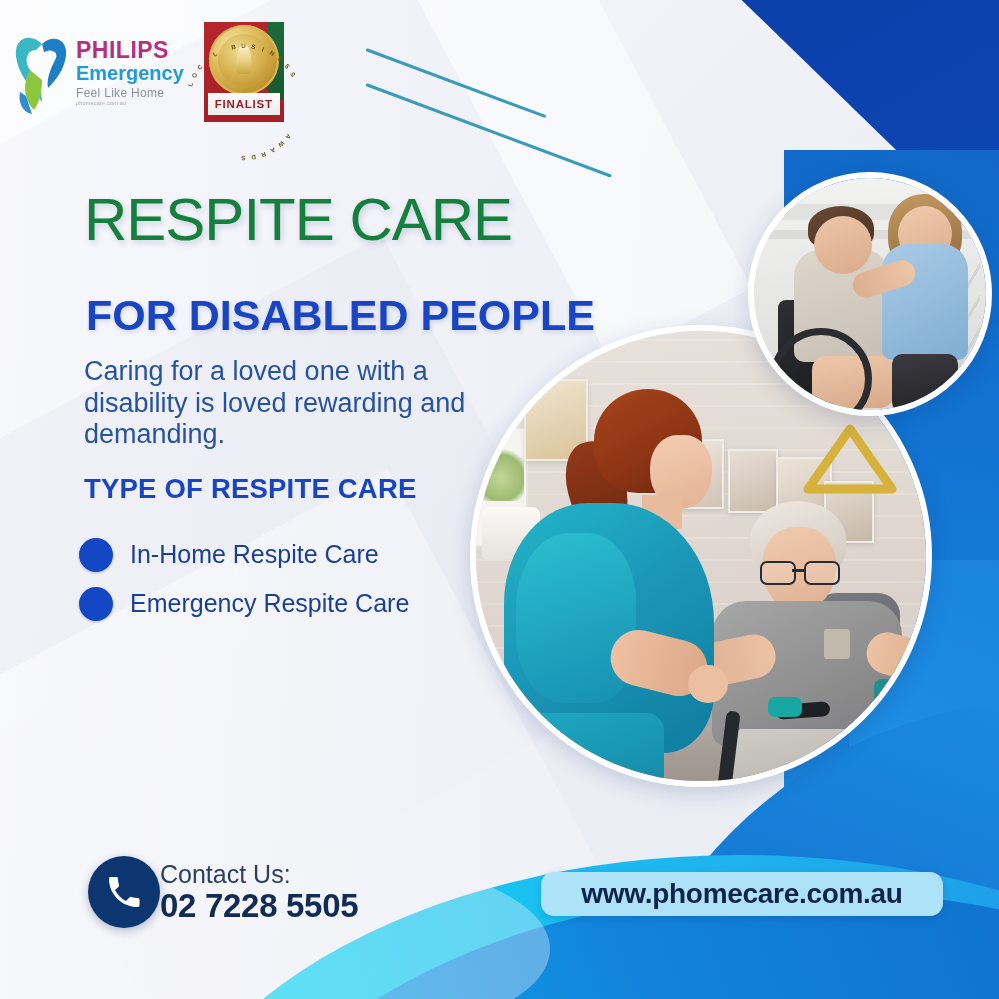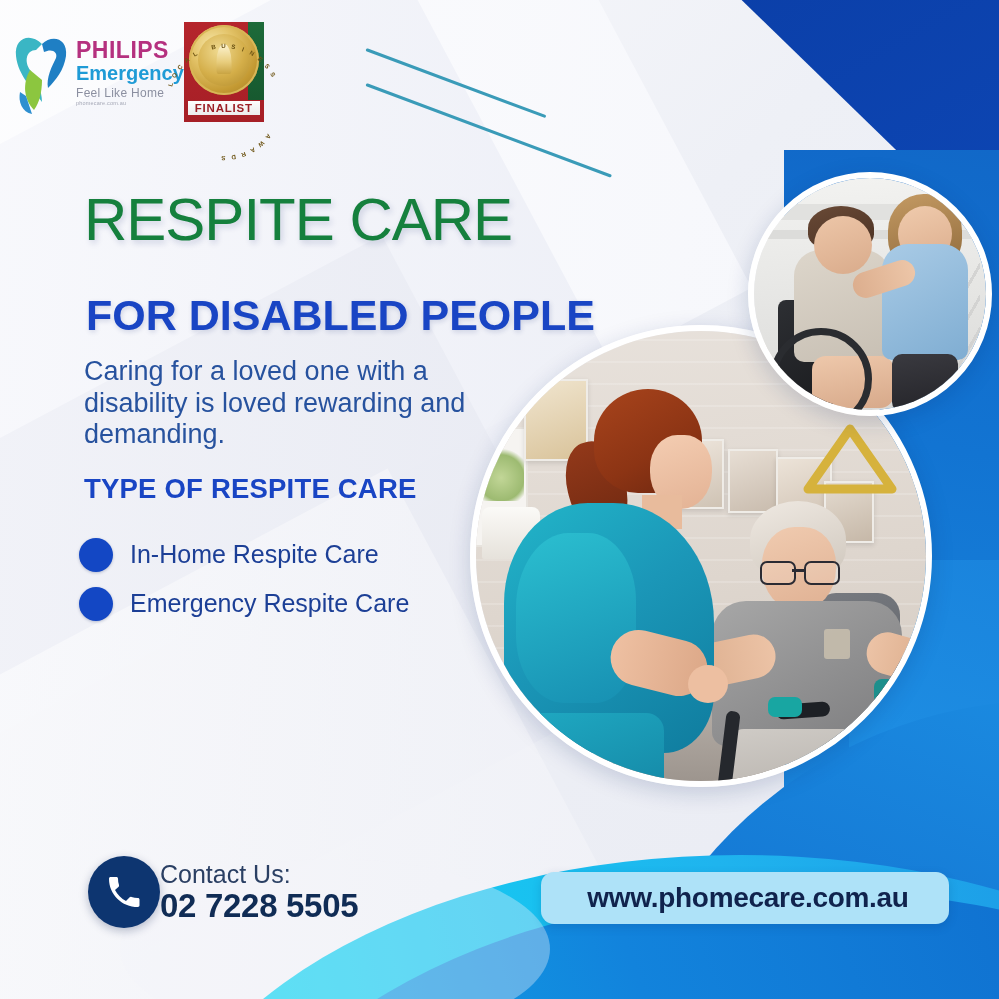--- a/index.html
+++ b/index.html
@@ -29,21 +29,21 @@
   .right-plate2{position:absolute;top:560px;right:0;width:150px;height:330px;background:linear-gradient(200deg,#1a84dd 0%,#1f93e6 100%);}
 
   
   .sweep{position:absolute;border-radius:50%;}
   .sweep-cyan{left:150px;top:855px;width:1180px;height:700px;background:linear-gradient(75deg,#00e9f5 0%,#12d0f2 25%,#1fb4ee 55%,#1b86e0 100%);}
   .sweep-blue{left:215px;top:890px;width:1180px;height:700px;background:linear-gradient(70deg,#0fbdee 0%,#1283dc 45%,#0e62c6 100%);}
   .sweep-deep{left:600px;top:700px;width:900px;height:900px;background:linear-gradient(200deg,#1e93e6 0%,#1272d0 50%,#0d55bd 100%);}
   .sweep-white{position:absolute;left:120px;bottom:-40px;width:430px;height:180px;background:#f3f4f8;border-radius:50%;opacity:.35;}
 
   
-  .logo-row{position:absolute;top:14px;left:12px;display:flex;align-items:flex-start;}
+  .logo-row{position:absolute;top:14px;left:12px;display:flex;align-items:flex-start;gap:20px;}
   .brand{position:relative;display:flex;align-items:center;gap:4px;padding-top:16px;}
   .brand-mark{position:relative;width:60px;height:86px;flex:none;}
   .brand-text{display:flex;flex-direction:column;line-height:1;}
   .brand-philips{font-size:23px;font-weight:700;letter-spacing:.5px;color:#b5317f;}
   .brand-home{font-size:20px;font-weight:700;color:#1f9bd6;margin-top:1px;}
   .brand-tag{font-size:12px;color:#8b8fa0;margin-top:4px;letter-spacing:.3px;}
   .brand-url{font-size:5.5px;color:#a5a8b6;margin-top:2px;letter-spacing:.2px;}
 
   .award{position:relative;width:80px;height:100px;flex:none;margin-top:8px;}
   .award-bg{position:absolute;inset:0;background:linear-gradient(180deg,#b5252c 0%,#a61f26 100%);}
@@ -52,21 +52,21 @@
     background:radial-gradient(circle at 34% 30%,#f6e6a8 0%,#e3c368 32%,#c49a33 68%,#9e7722 100%);
     box-shadow:0 0 0 2px #d8b657 inset;top:38px;}
   .award-inner{position:absolute;left:50%;top:50%;transform:translate(-50%,-50%);width:52px;height:52px;border-radius:50%;
     background:radial-gradient(circle at 40% 32%,#efd98f 0%,#d4ae49 55%,#b08a2c 100%);}
   .award-cup{position:absolute;left:50%;top:48%;transform:translate(-50%,-50%);width:15px;height:30px;
     background:linear-gradient(180deg,#fdf4d2 0%,#e8cd7d 60%,#c9a443 100%);
     border-radius:50% 50% 18% 18%/60% 60% 12% 12%;}
   .award-arc{position:absolute;inset:0;font-size:0;}
   .award-arc span{position:absolute;left:50%;top:50%;font-size:6.2px;font-weight:700;color:#6d5414;
     transform-origin:0 30px;}
-  .award-band{position:absolute;left:4px;right:4px;bottom:7px;height:14px;background:linear-gradient(180deg,#fdfdfd 0%,#ececec 100%);
+  .award-band{position:absolute;left:4px;right:4px;bottom:7px;height:22px;background:linear-gradient(180deg,#fdfdfd 0%,#ececec 100%);
     display:flex;align-items:center;justify-content:center;}
   .award-band span{font-size:11.5px;font-weight:700;color:#9c1f26;letter-spacing:.8px;}
 
   
   .content{position:absolute;top:0;left:0;width:760px;}
   .h1{position:absolute;top:190px;left:84px;font-size:60px;font-weight:400;color:#15803d;letter-spacing:-1px;line-height:1;
       text-shadow:2px 3px 6px rgba(20,40,110,.18);white-space:nowrap;}
   .h2{position:absolute;top:294px;left:86px;font-size:43px;font-weight:700;color:#1945c4;letter-spacing:0px;line-height:1;
       text-shadow:1px 2px 5px rgba(20,40,110,.16);white-space:nowrap;}
   .lede{position:absolute;top:356px;left:84px;width:440px;font-size:27px;line-height:1.17;color:#27529e;font-weight:400;}
@@ -153,22 +153,22 @@
 
   
   .contact{position:absolute;left:88px;top:856px;display:flex;align-items:center;gap:0;}
   .phone-circle{width:72px;height:72px;border-radius:50%;background:#0d3570;display:flex;align-items:center;justify-content:center;flex:none;
     box-shadow:0 3px 10px rgba(10,30,80,.28);}
   .phone-circle svg{width:40px;height:40px;}
   .contact-text{display:flex;flex-direction:column;line-height:1.08;}
   .contact-label{font-size:25px;color:#2a3f63;font-weight:400;}
   .contact-number{font-size:33px;color:#102c55;font-weight:700;letter-spacing:-.3px;}
 
-  .url-pill{position:absolute;left:541px;top:872px;width:402px;height:52px;border-radius:13px;
-    background:#aee2f8;display:flex;align-items:center;justify-content:center;box-shadow:0 3px 10px rgba(10,50,110,.18);padding-left:6px;}
+  .url-pill{position:absolute;left:541px;top:872px;width:402px;height:44px;border-radius:13px;
+    background:#aee2f8;display:flex;align-items:center;justify-content:center;box-shadow:0 3px 10px rgba(10,50,110,.18);}
   .url-pill span{font-size:28px;font-weight:700;color:#10234d;letter-spacing:-.3px;}
 </style>
 </head>
 <body>
 
 <div id="poster">
 
   <div class="bg-base"></div>
   <div class="facet facet-a"></div>
   <div class="facet facet-b"></div>

